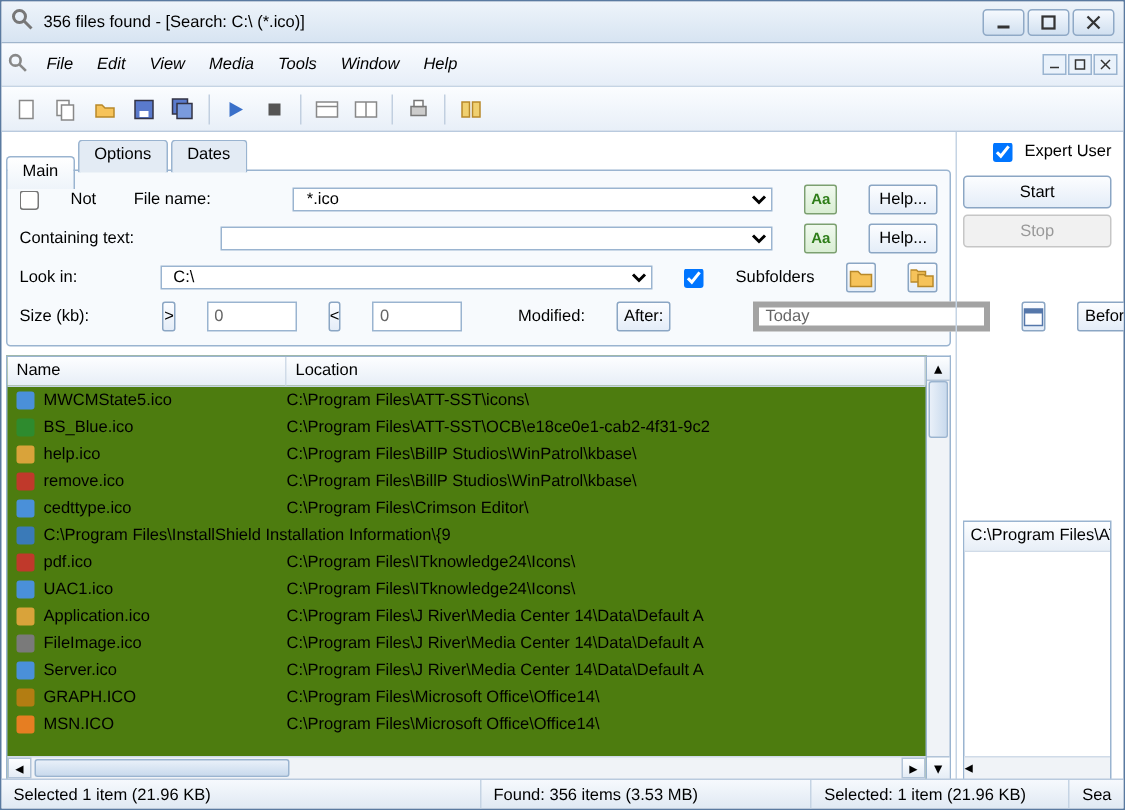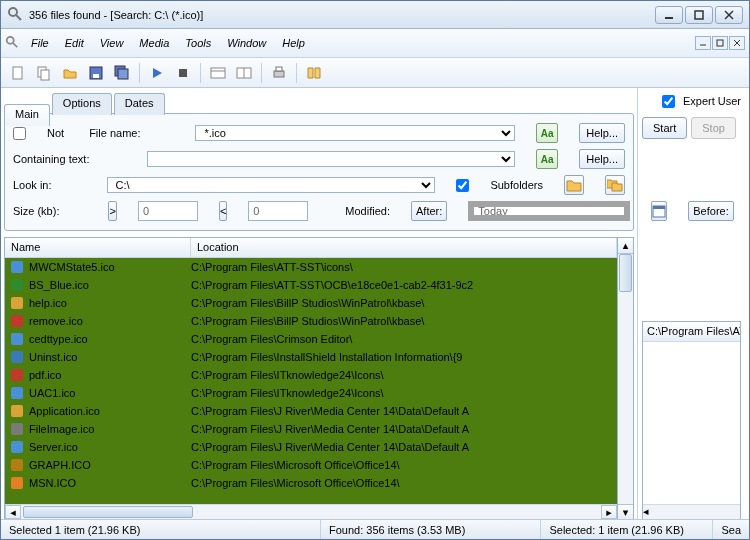--- a/index.html
+++ b/index.html
@@ -23,40 +23,40 @@
   .tbtn { width: 22px; height: 22px; border: 1px solid transparent; border-radius: 2px; display: flex; align-items: center; justify-content: center; cursor: pointer; }
   .tsep { width: 1px; height: 20px; background: #c1cfe0; margin: 0 2px; }
 
   
   .workarea { display: flex; height: calc(100% - 28px - 22px - 30px - 22px); }
   .leftpane { width: 636px; display: flex; flex-direction: column; padding: 3px; }
   .rightpane { width: 108px; border-left: 1px solid #c5d4e4; padding: 3px 4px; display: flex; flex-direction: column; }
 
   
   .expertrow { display: flex; justify-content: flex-end; align-items: center; height: 20px; gap: 8px; margin-bottom: 6px; }
-  .btnrow { display: flex; gap: 4px; justify-content: flex-start; }
+  .btnrow { display: flex; gap: 4px; justify-content: flex-start; flex-direction: column; }
   .stdbtn { height: 22px; padding: 0 10px; border: 1px solid #8ba6c4; background: linear-gradient(#fcfdff, #e4edf8); border-radius: 3px; cursor: pointer; }
   .stdbtn[disabled] { color: #999; cursor: default; background: #f1f1f1; border-color: #c6c6c6; }
 
   
   .tabstrip { display: flex; height: 22px; position: relative; z-index: 2; }
   .tab { padding: 3px 10px; border: 1px solid #9ab4d0; border-bottom: none; background: linear-gradient(#fff, #eef4fa); border-radius: 3px 3px 0 0; margin-right: 2px; cursor: pointer; position: relative; top: 13px; }
   .tab.inactive { background: #e3ebf4; top: 2px; }
   .formpanel { border: 1px solid #9ab4d0; background: #f7fafd; padding: 6px 8px; border-radius: 0 3px 3px 3px; }
   .formrow { display: flex; align-items: center; height: 26px; gap: 21px; }
   .formrow label { white-space: nowrap; }
   .txt { flex: 1; height: 16px; border: 1px solid #9ab4d0; background: #fff; padding: 0 4px; }
   select.txt { appearance: auto; }
   .aa { width: 22px; height: 20px; border: 1px solid #7ca070; background: linear-gradient(#f0f9ee,#d9eed3); color: #2e7d18; font-weight: bold; display: flex; align-items: center; justify-content: center; cursor: pointer; border-radius: 2px; font-size: 10px; }
   .helpbtn { height: 20px; padding: 0 6px; border: 1px solid #8ba6c4; background: linear-gradient(#fcfdff,#e4edf8); border-radius: 2px; cursor: pointer; }
   .sq { width: 20px; height: 20px; border: 1px solid #8ba6c4; background: linear-gradient(#fcfdff,#e4edf8); border-radius: 2px; display: flex; align-items: center; justify-content: center; cursor: pointer; }
   .folderbtn svg { width: 16px; height: 14px; }
   .calbtn svg { width: 14px; height: 14px; }
   .num { width: 60px; height: 20px; border: 1px solid #9ab4d0; background: #fff; padding: 0 4px; color: #666; }
-  .datein { flex: 1; height: 20px; border: 6px solid #a3a3a3; background: #fff; padding: 0 4px; color: #666; }
+  .datein { flex: 1; height: 20px; border: 4px solid #a3a3a3; background: #fff; padding: 0 4px; color: #666; margin-left: 34px; }
   .lblbox { height: 20px; padding: 0 4px; border: 1px solid #8ba6c4; background: linear-gradient(#fcfdff,#e4edf8); border-radius: 2px; display: flex; align-items: center; cursor: pointer; }
 
   
   .results { flex: 1; margin-top: 6px; display: flex; min-height: 0; }
   .listwrap { flex: 1; border: 1px solid #9ab4d0; background: #4d7c0f; display: flex; flex-direction: column; min-height: 0; }
   .colhdr { display: flex; height: 20px; background: linear-gradient(#fdfeff, #e7eef7); border-bottom: 1px solid #c5d4e4; }
   .colhdr div { padding: 3px 6px; border-right: 1px solid #d0dbe8; }
   .col-name { width: 186px; }
   .col-loc { flex: 1; }
   .rows { flex: 1; overflow: hidden; }
@@ -323,21 +323,20 @@
               <span class="ric"><svg width="16" height="16">
                   <rect x="2" y="2" width="12" height="12" rx="2" fill="#4a90d9"></rect>
                 </svg></span>
               <span class="rname">cedttype.ico</span>
               <span class="rloc">C:\Program Files\Crimson Editor\</span>
             </div>
             <div class="row">
               <span class="ric"><svg width="16" height="16">
                   <rect x="2" y="2" width="12" height="12" rx="2" fill="#3a7ab8"></rect>
                 </svg></span>
-              <span class="rname">Uninst.ico</span>
               <span class="rloc">C:\Program Files\InstallShield Installation Information\{9</span>
             </div>
             <div class="row">
               <span class="ric"><svg width="16" height="16">
                   <rect x="2" y="2" width="12" height="12" rx="2" fill="#c0392b"></rect>
                 </svg></span>
               <span class="rname">pdf.ico</span>
               <span class="rloc">C:\Program Files\ITknowledge24\Icons\</span>
             </div>
             <div class="row">

